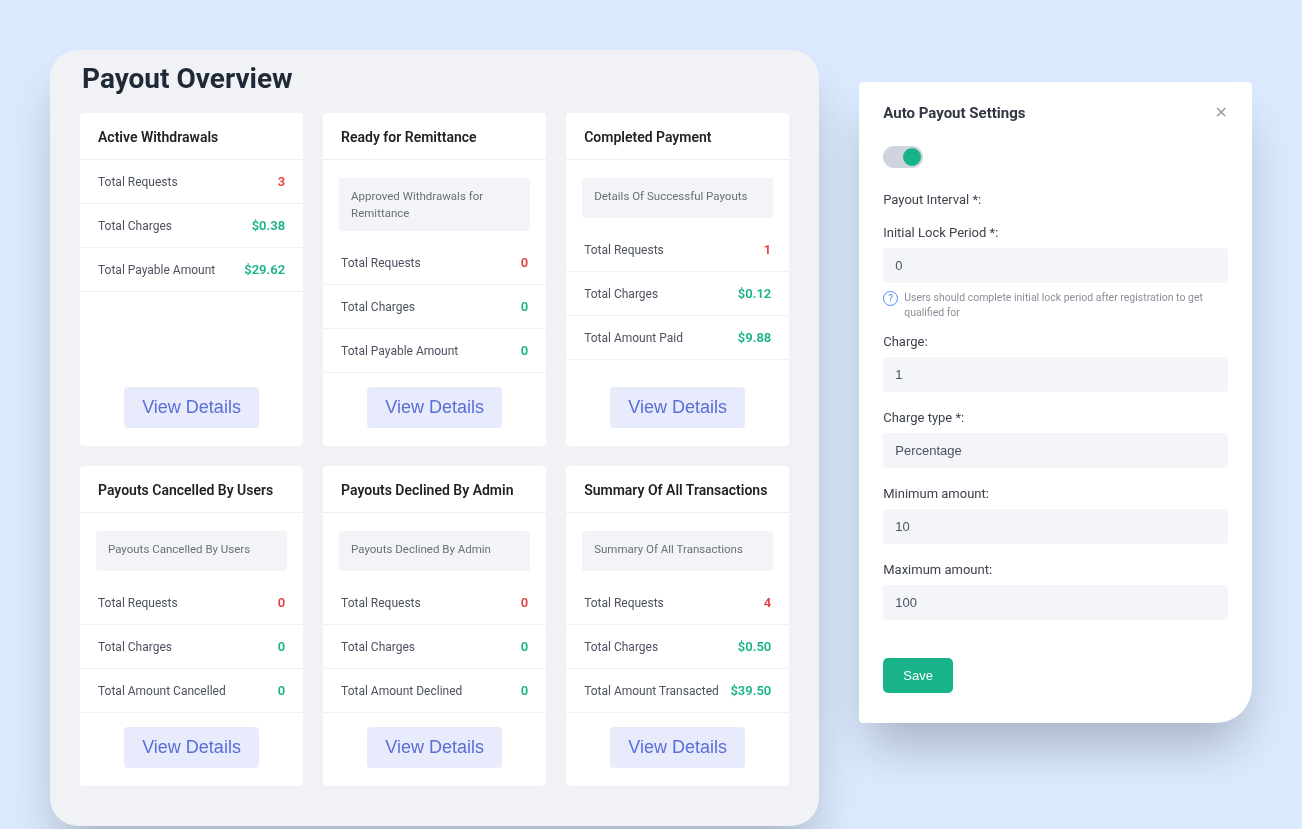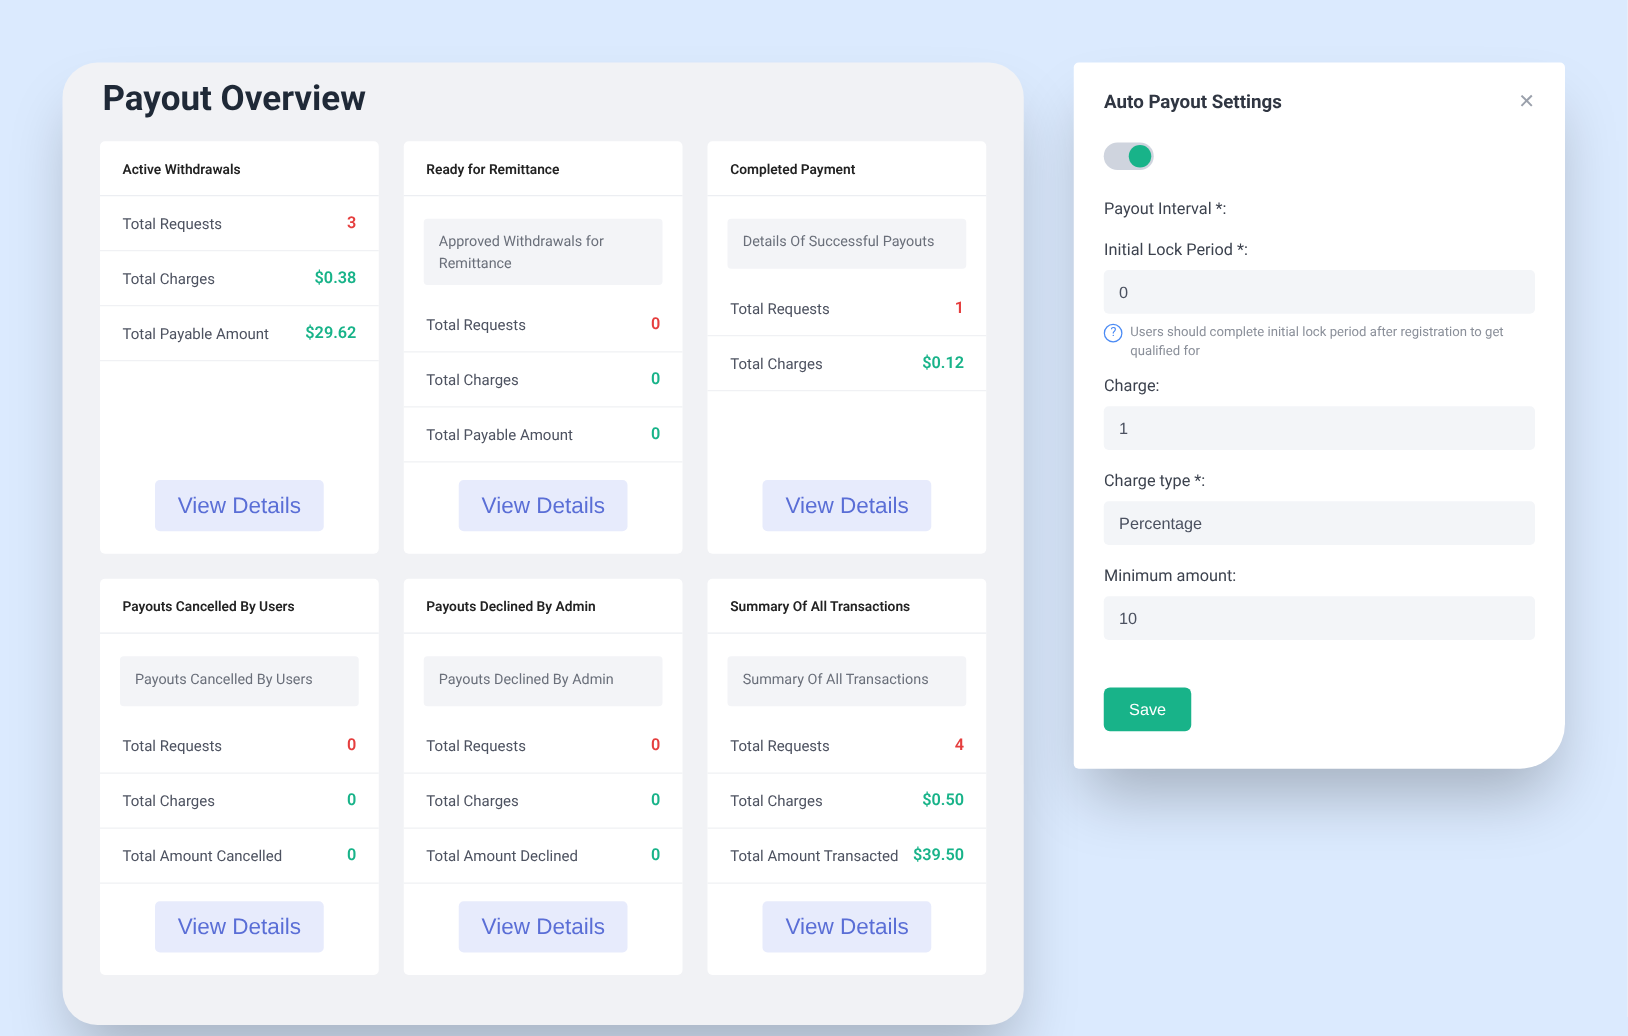--- a/index.html
+++ b/index.html
@@ -35,21 +35,21 @@
   }
   .card {
     background: #fff;
     border-radius: 4px;
     padding: 0 0 18px 0;
     min-height: 290px;
     display: flex;
     flex-direction: column;
   }
   .card-header {
-    font-size: 11px;
+    font-size: 14px;
     font-weight: 650;
     color: #222;
     padding: 16px 18px 14px 18px;
     border-bottom: 1px solid #eceef2;
   }
   .card-desc {
     margin: 18px 16px 10px 16px;
     background: #f3f4f7;
     font-size: 11.5px;
     color: #6a6f7a;
@@ -89,20 +89,21 @@
     cursor: pointer;
   }
   
   .side-panel {
     background: #fff;
     border-radius: 4px 4px 36px 4px;
     width: 398px;
     padding: 22px 24px 30px 24px;
     box-shadow: 0 30px 50px -10px rgba(0,0,0,0.25);
     position: relative;
+    margin-top: 32px;
   }
   .side-head {
     display: flex;
     justify-content: space-between;
     align-items: center;
     margin-bottom: 24px;
   }
   .side-title {
     font-size: 15px;
     font-weight: 700;
@@ -225,20 +226,24 @@
           <div class="card-header">Completed Payment</div>
           <div class="card-desc">Details Of Successful Payouts</div>
           <div class="stat">
             <span class="label">Total Requests</span>
             <span class="value val-red">1</span>
           </div>
           <div class="stat">
             <span class="label">Total Charges</span>
             <span class="value val-green">$0.12</span>
           </div>
+          <div class="stat">
+            <span class="label">Total Amount Paid</span>
+            <span class="value val-green">$9.88</span>
+          </div>
           <div class="card-actions"><button class="view-btn">View Details</button></div>
         </div>
         <div class="card">
           <div class="card-header">Payouts Cancelled By Users</div>
           <div class="card-desc">Payouts Cancelled By Users</div>
           <div class="stat">
             <span class="label">Total Requests</span>
             <span class="value val-red">0</span>
           </div>
           <div class="stat">
@@ -319,17 +324,21 @@
     <div class="field">
       <label class="field-label">Charge type *:</label>
       <input class="field-input" value="Percentage" style="">
     </div>
 
     <div class="field">
       <label class="field-label">Minimum amount:</label>
       <input class="field-input" value="10" style="">
     </div>
 
+    <div class="field">
+      <label class="field-label">Maximum amount:</label>
+      <input class="field-input" value="100" style="">
+    </div>
 
     <button class="save-btn">Save</button>
   </div>
 
 </div>
 
 </body></html>

